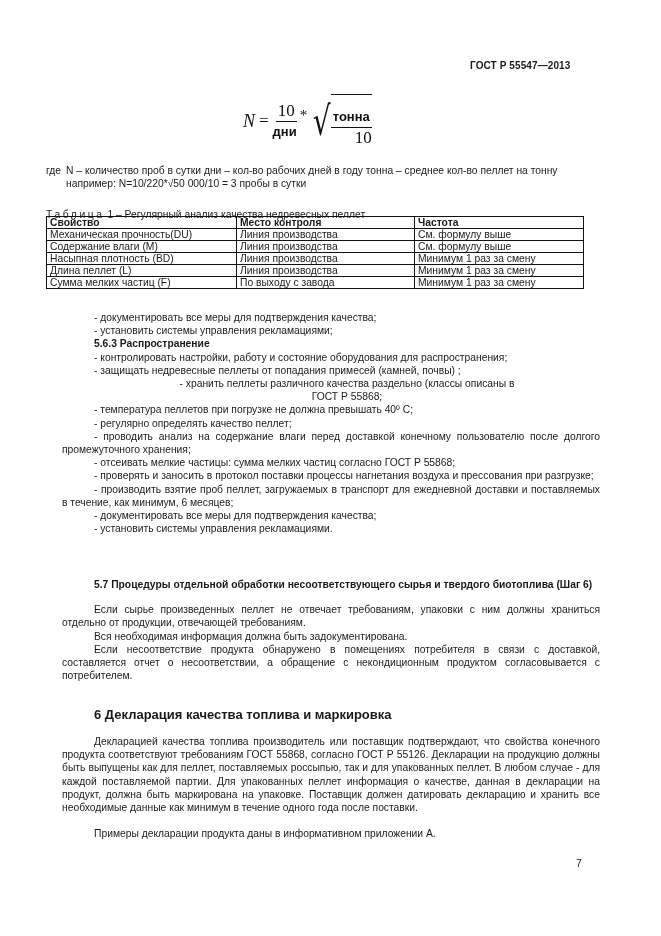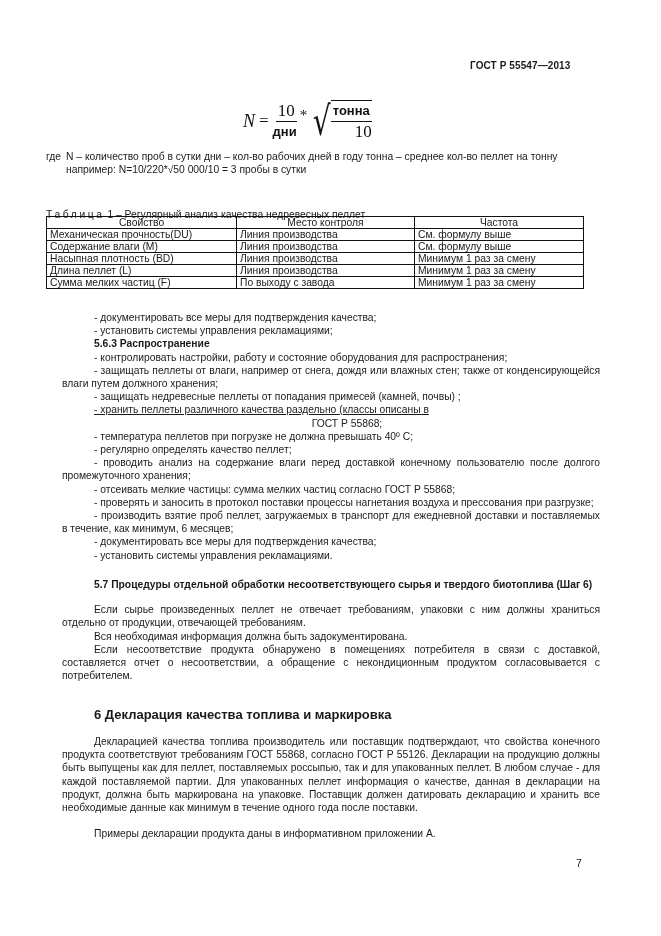--- a/index.html
+++ b/index.html
@@ -16,36 +16,36 @@
   }
   .formula .N { font-style: italic; font-size: 18px; margin-right: 4px; }
   .formula .eq { margin-right: 4px; }
   .frac { display: inline-flex; flex-direction: column; align-items: flex-end; vertical-align: middle; }
   .frac .num { padding: 0 2px; border-bottom: 1.3px solid #111; line-height: 20px; }
   .frac .den { line-height: 20px; }
   .sans { font-family: "Liberation Sans", sans-serif; font-weight: bold; font-size: 13px; }
   .star { margin: 0 2px 0 3px; font-size: 15px; position: relative; top: -6px; }
   .sqrt { display: inline-flex; align-items: center; }
   .radical { font-size: 40px; line-height: 40px; transform: scaleX(0.7); margin-right: -4px; font-family: "DejaVu Serif", serif; font-weight: 200; }
-  .sqrt-body { border-top: 1.3px solid #111; padding-top: 0; }
+  .sqrt-body { border-top: 1.3px solid #111; padding-top: 12px; }
 
-  .where { left: 46px; top: 150px; width: 540px; line-height: 13px; }
+  .where { left: 46px; top: 164px; width: 540px; line-height: 13px; }
   .where .label { position: absolute; left: 0; top: 0; }
   .where .text { margin-left: 20px; }
 
   .table-caption { left: 46px; top: 209px; line-height: 12px; }
   .table-caption .sp { letter-spacing: 2.6px; }
   table.quality {
     position: absolute; left: 46px; top: 216px; width: 538px;
     border-collapse: collapse; font-size: 10.3px; line-height: 11px;
   }
   table.quality th, table.quality td {
     border: 1.3px solid #111; padding: 0 3px; text-align: left; height: 11px; white-space: nowrap;
   }
-  table.quality th { font-weight: normal; text-align: center; }
+  table.quality th { font-weight: bold; }
   table.quality col.c1 { width: 190px; }
   table.quality col.c2 { width: 178px; }
 
   .body { left: 62px; width: 538px; line-height: 13.2px; text-align: justify; }
   .p { margin: 0; }
   .ind { text-indent: 32px; }
   .indent-block { padding-left: 32px; }
   .bold { font-weight: bold; }
   .h2 { font-size: 13px; font-weight: bold; padding-left: 32px; line-height: 16px; }
   .page-num { left: 576px; top: 857px; font-size: 10.5px; }
@@ -123,23 +123,22 @@
       <td>Минимум 1 раз за смену</td>
     </tr>
   </tbody>
 </table>
 
 <div class="abs body" style="top: 311px;">
   <p class="p ind">- документировать все меры для подтверждения качества;</p>
   <p class="p ind">- установить системы управления рекламациями;</p>
   <p class="p ind bold">5.6.3 Распространение</p>
   <p class="p ind">- контролировать настройки, работу и состояние оборудования для распространения;</p>
-  <p class="p ind">- защищать пеллеты от влаги, например от снега, дождя или влажных стен; также от конденсирующейся влаги путем должного хранения;</p>
   <p class="p ind">- защищать недревесные пеллеты от попадания примесей (камней, почвы) ;</p>
-  <p class="p ind" style="text-align:left;text-decoration:underline;">- хранить пеллеты различного качества раздельно (классы описаны в</p>
+  <p class="p ind" style="text-align:center;">- хранить пеллеты различного качества раздельно (классы описаны в</p>
   <p class="p" style="padding-left:32px; text-align:center;">ГОСТ Р 55868;</p>
   <p class="p ind">- температура пеллетов при погрузке не должна превышать 40º С;</p>
   <p class="p ind">- регулярно определять качество пеллет;</p>
   <p class="p ind">- проводить анализ на содержание влаги перед доставкой конечному пользователю после долгого промежуточного хранения;</p>
   <p class="p ind">- отсеивать мелкие частицы: сумма мелких частиц согласно ГОСТ Р 55868;</p>
   <p class="p ind">- проверять и заносить в протокол поставки процессы нагнетания воздуха и прессования при разгрузке;</p>
   <p class="p ind">- производить взятие проб пеллет, загружаемых в транспорт для ежедневной доставки и поставляемых в течение, как минимум, 6 месяцев;</p>
   <p class="p ind">- документировать все меры для подтверждения качества;</p>
   <p class="p ind">- установить системы управления рекламациями.</p>
 </div>

